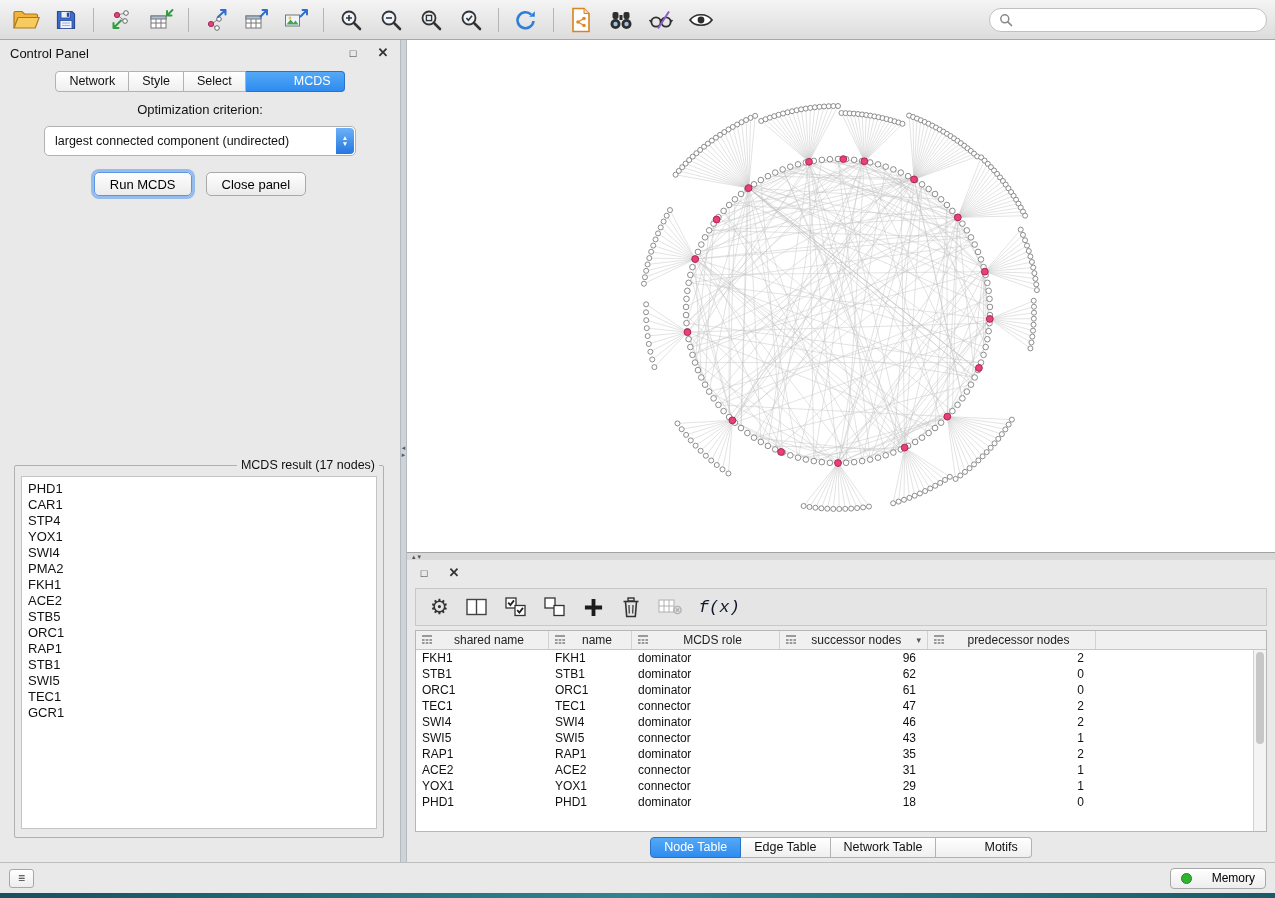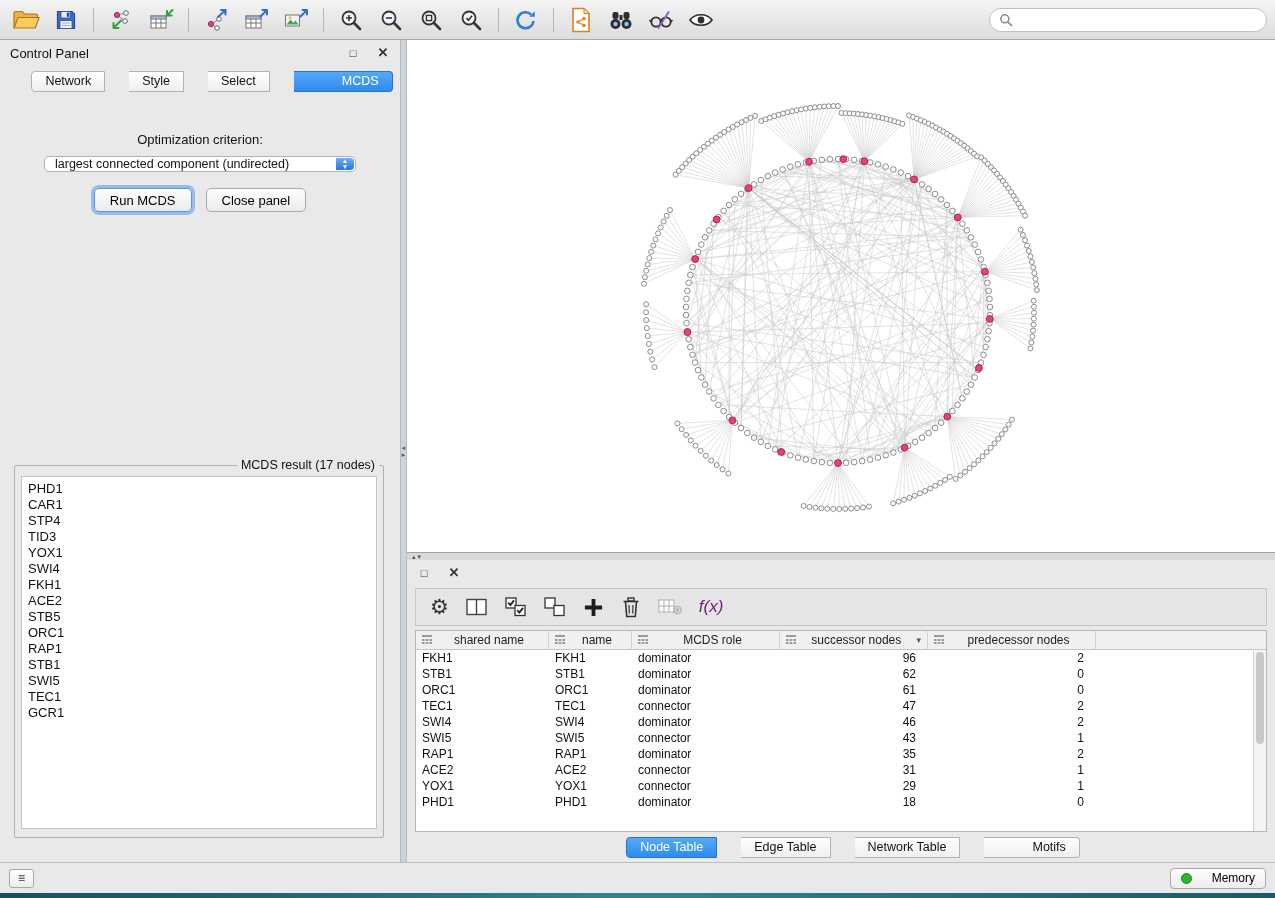--- a/index.html
+++ b/index.html
@@ -25,28 +25,28 @@
 
   
   .control-panel{width:400px;flex:0 0 400px;background:#e9e9e9;display:flex;flex-direction:column;min-height:0;}
   .panel-titlebar{height:26px;flex:0 0 26px;display:flex;align-items:center;padding:0 10px;font-size:13px;gap:16px;}
   .pt-title{flex:1;}
   .pt-ic{font-size:11px;color:#333;width:14px;text-align:center;line-height:14px;}
   .pt-ic.close{font-weight:bold;font-size:13px;}
   .tabs-row{height:30px;flex:0 0 30px;display:flex;justify-content:center;align-items:center;}
   .seg{display:flex;}
   .seg-btn{height:21px;padding:0 13px;background:linear-gradient(#ffffff,#efefef);
-    border:1px solid #b2b2b2;border-left-width:0;font-size:12.5px;color:#111;margin-left:24px;}
+    border:1px solid #b2b2b2;border-left-width:0;font-size:12.5px;color:#111;}
   .seg-btn:first-child{border-left-width:1px;border-radius:4px 0 0 4px;}
   .seg-btn:last-child{border-radius:0 4px 4px 0;padding-left:48px;}
   .seg-btn.active{background:linear-gradient(var(--accent-blue-light,#55a9f6),var(--accent-blue,#2e8bef));
     color:#fff;border-color:#2a72c8;}
   .cp-body{height:356px;flex:0 0 356px;}
-  .opt-label{text-align:center;font-size:13px;margin-top:36px;}
-  .dropdown{width:312px;height:16px;margin:9px auto 0;background:#fff;border:1px solid #b2b2b2;border-radius:5px;
+  .opt-label{text-align:center;font-size:13px;margin-top:6px;}
+  .dropdown{width:312px;height:30px;margin:9px auto 0;background:#fff;border:1px solid #b2b2b2;border-radius:5px;
     display:flex;align-items:center;position:relative;padding:0 24px 0 10px;font-size:12.5px;}
   .dd-text{white-space:nowrap;overflow:hidden;}
   .stepper{position:absolute;right:1px;top:1px;bottom:1px;width:18px;
     background:linear-gradient(#6db1f8,#2377e0);border-radius:0 4px 4px 0;color:#fff;
     display:flex;flex-direction:column;align-items:center;justify-content:center;font-size:6.5px;line-height:6px;}
   .cp-buttons{display:flex;justify-content:center;gap:14px;margin-top:16px;}
   .cp-btn{height:24px;padding:0 15px;background:linear-gradient(#fefefe,#ebebeb);
     border:1px solid #a9a9a9;border-radius:5px;font-size:13px;}
   .cp-btn.default{box-shadow:0 0 0 3px rgba(82,150,240,.55);border-color:#5c94e6;}
   .mcds-fieldset{flex:1;margin:6px 16px 24px 14px;border:1px solid #b0b0b0;border-radius:2px;
@@ -73,21 +73,21 @@
   .light.green{background:var(--traffic-green,#28c840);}
   .nw-title{position:absolute;left:0;right:0;text-align:center;font-size:13px;color:#111;}
   .nw-canvas{flex:1;background:#fff;width:100%;height:490px;}
 
   
   .table-panel{flex:1;display:flex;flex-direction:column;background:#e9e9e9;min-height:0;}
   .tp-toolbar{height:38px;flex:0 0 38px;margin:2px 8px 4px;background:#e5e5e5;border:1px solid #c8c8c8;
     display:flex;align-items:center;gap:17px;padding:0 14px;}
   .tp-ic{display:flex;align-items:center;justify-content:center;}
   .gear-char{font-size:21px;color:#333;line-height:22px;}
-  .fx{font-family:Liberation Sans, sans-serif;font-style:italic;font-size:17px;color:#701a75;}
+  .fx{font-family:Liberation Mono, monospace;font-style:italic;font-size:17px;color:#0f172a;}
   .table-wrap{flex:1;margin:0 8px;background:#fff;border:1px solid #b6b6b6;position:relative;overflow:hidden;
     display:flex;flex-direction:column;min-height:0;}
   .thead{height:19px;flex:0 0 19px;display:flex;background:#f0f0f0;border-bottom:1px solid #c6c6c6;}
   .th{display:flex;align-items:center;gap:4px;padding:0 6px;border-right:1px solid #d2d2d2;font-size:12px;color:#222;}
   .th-label{flex:1;text-align:center;white-space:nowrap;}
   .th-caret{color:#555;font-size:9px;}
   .th-fill{flex:1;border-right:none;}
   .tbody{flex:1;}
   .tr{display:flex;height:16px;line-height:16px;font-size:12px;}
   .td{padding:0 6px;white-space:nowrap;overflow:hidden;}
@@ -294,23 +294,23 @@
           <button class="cp-btn default">Run MCDS</button>
           <button class="cp-btn">Close panel</button>
         </div>
       </div>
       <fieldset class="mcds-fieldset">
         <legend>MCDS result (17 nodes)</legend>
         <div class="mcds-list">
             <div>PHD1</div>
             <div>CAR1</div>
             <div>STP4</div>
-            <div>TID3</div>
             <div>YOX1</div>
             <div>SWI4</div>
+            <div>PMA2</div>
             <div>FKH1</div>
             <div>ACE2</div>
             <div>STB5</div>
             <div>ORC1</div>
             <div>RAP1</div>
             <div>STB1</div>
             <div>SWI5</div>
             <div>TEC1</div>
             <div>GCR1</div>
           </div>

